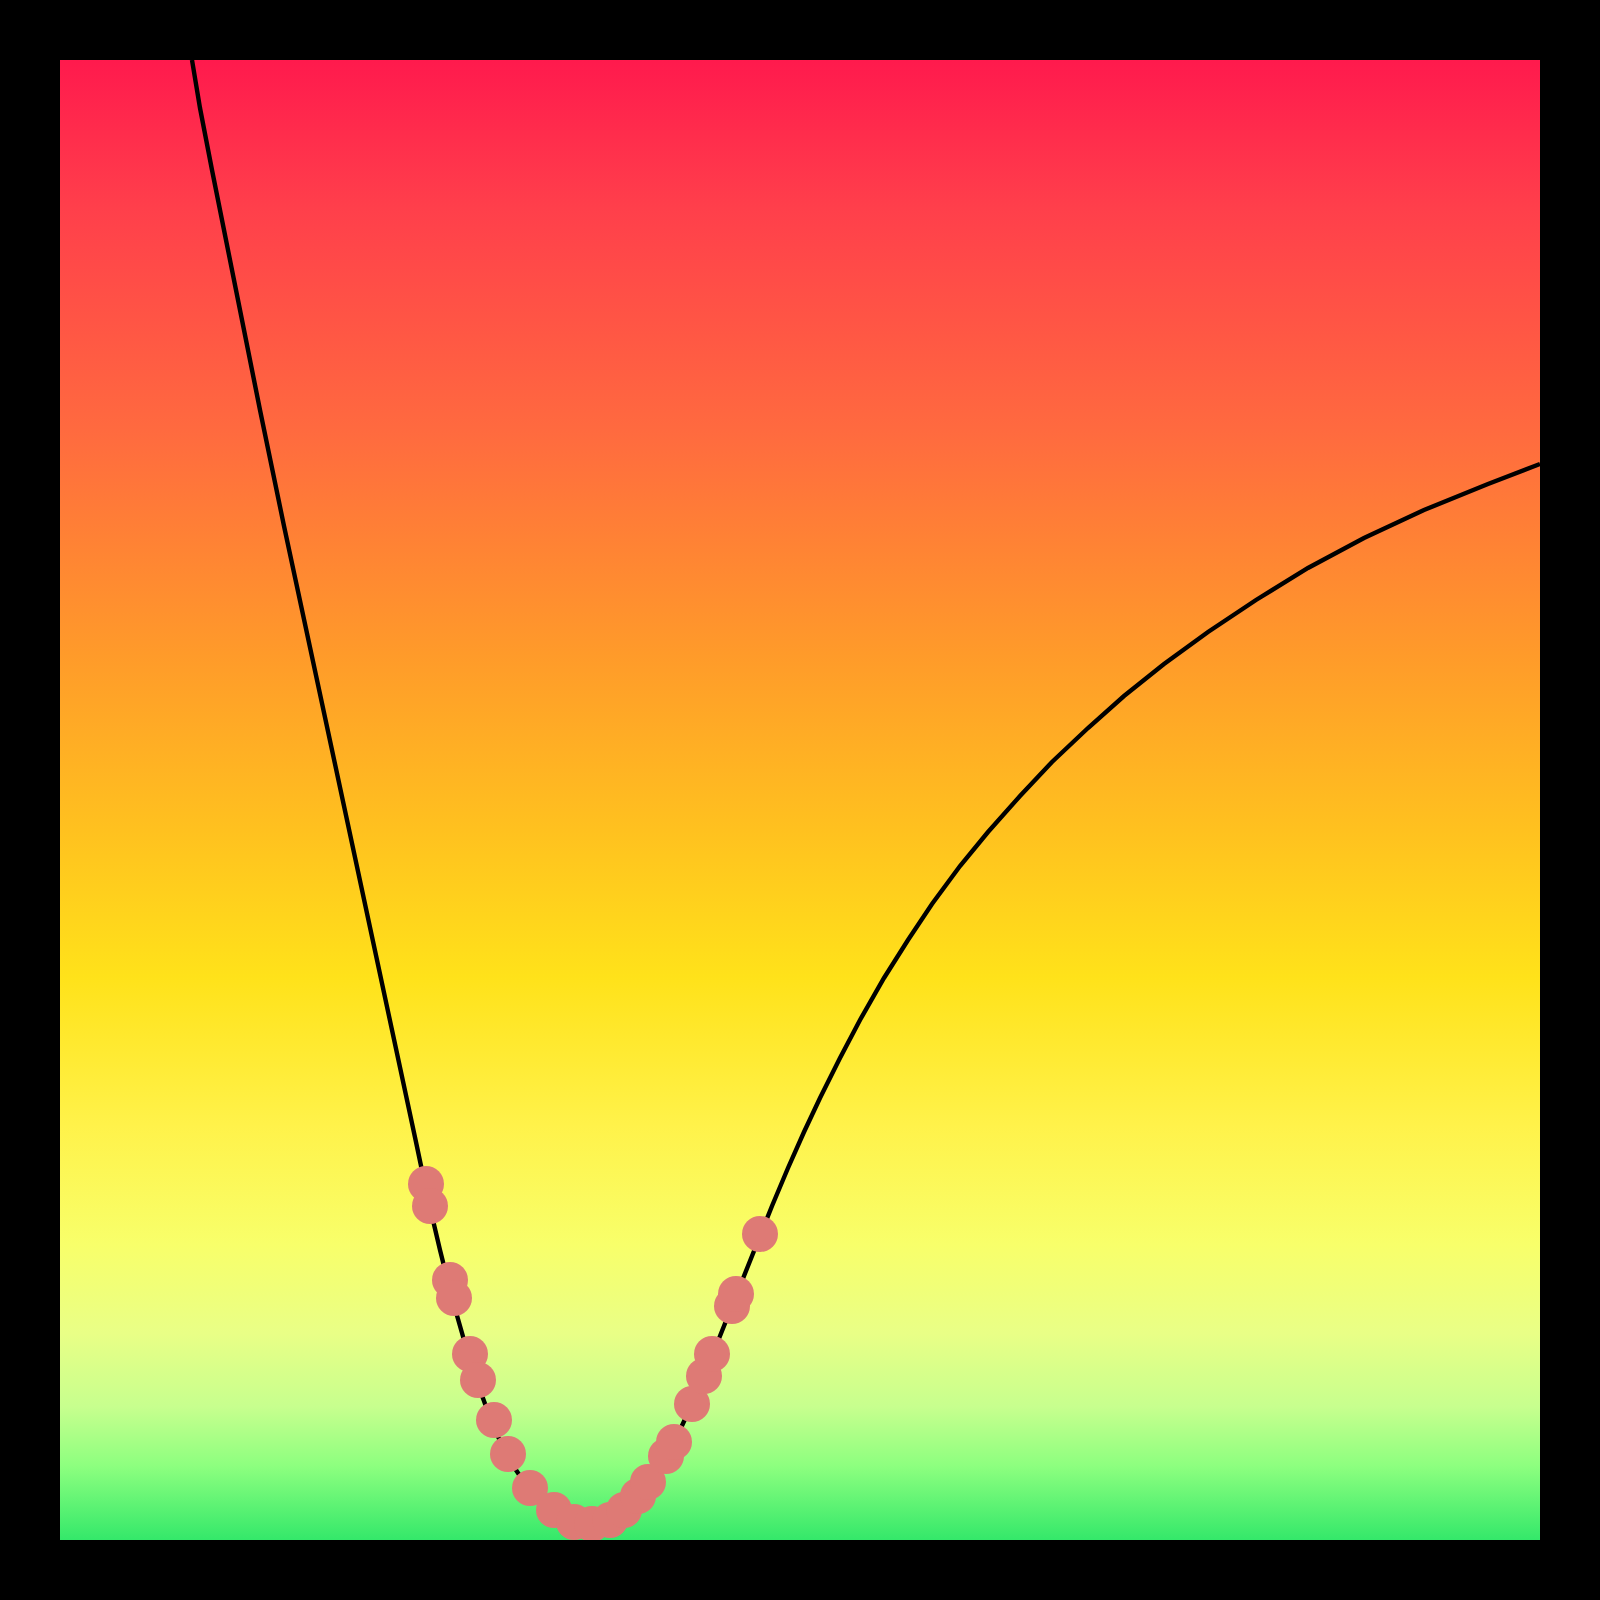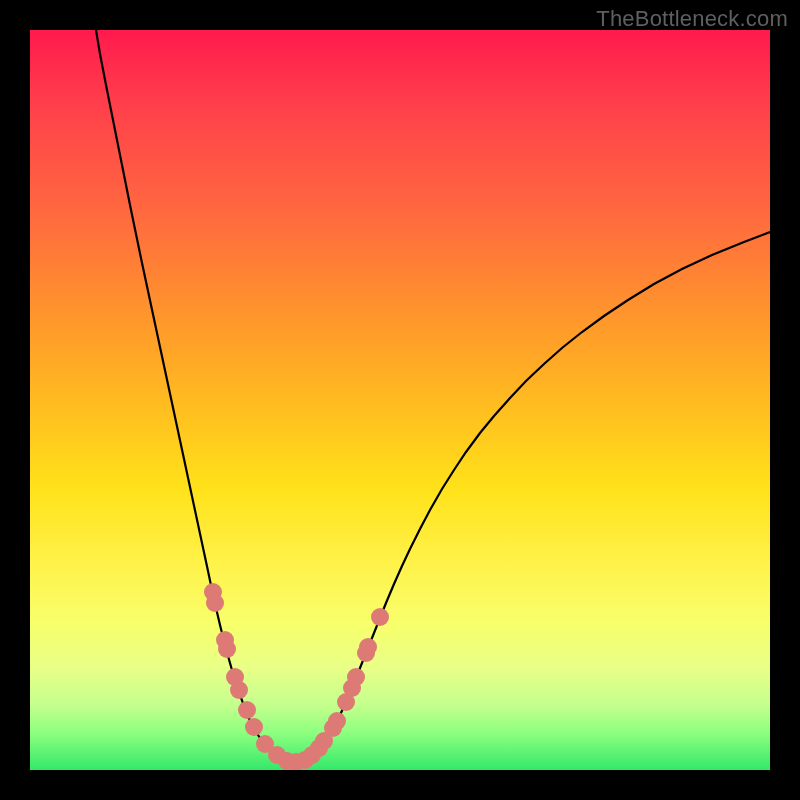--- a/index.html
+++ b/index.html
@@ -94,14 +94,13 @@
           <circle cx="307" cy="691" r="9" class="dot"></circle>
           <circle cx="316" cy="672" r="9" class="dot"></circle>
           <circle cx="322" cy="658" r="9" class="dot"></circle>
           <circle cx="326" cy="647" r="9" class="dot"></circle>
           <circle cx="336" cy="623" r="9" class="dot"></circle>
           <circle cx="338" cy="617" r="9" class="dot"></circle>
           <circle cx="350" cy="587" r="9" class="dot"></circle>
         </g>
     </svg>
   </div>
-  <div class="watermark">TheBottleneck.com</div>
 </div>
 
 </body></html>

